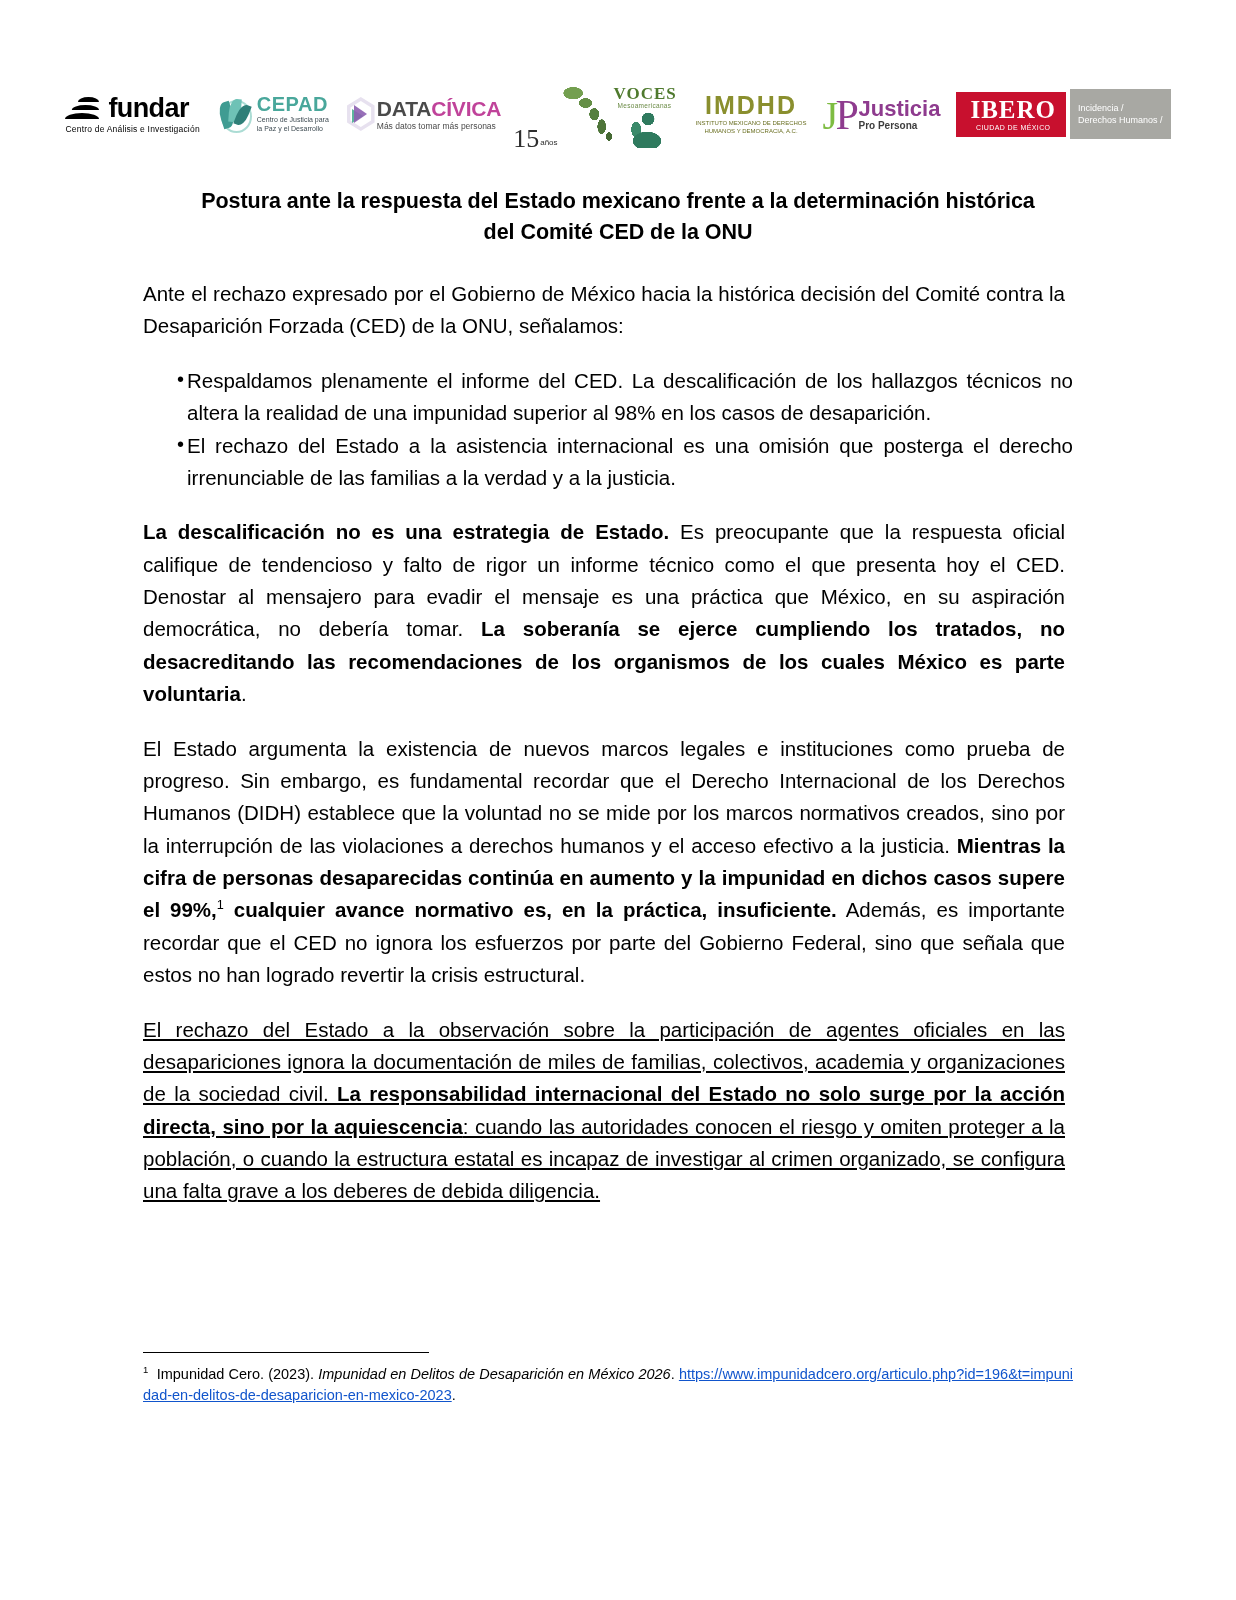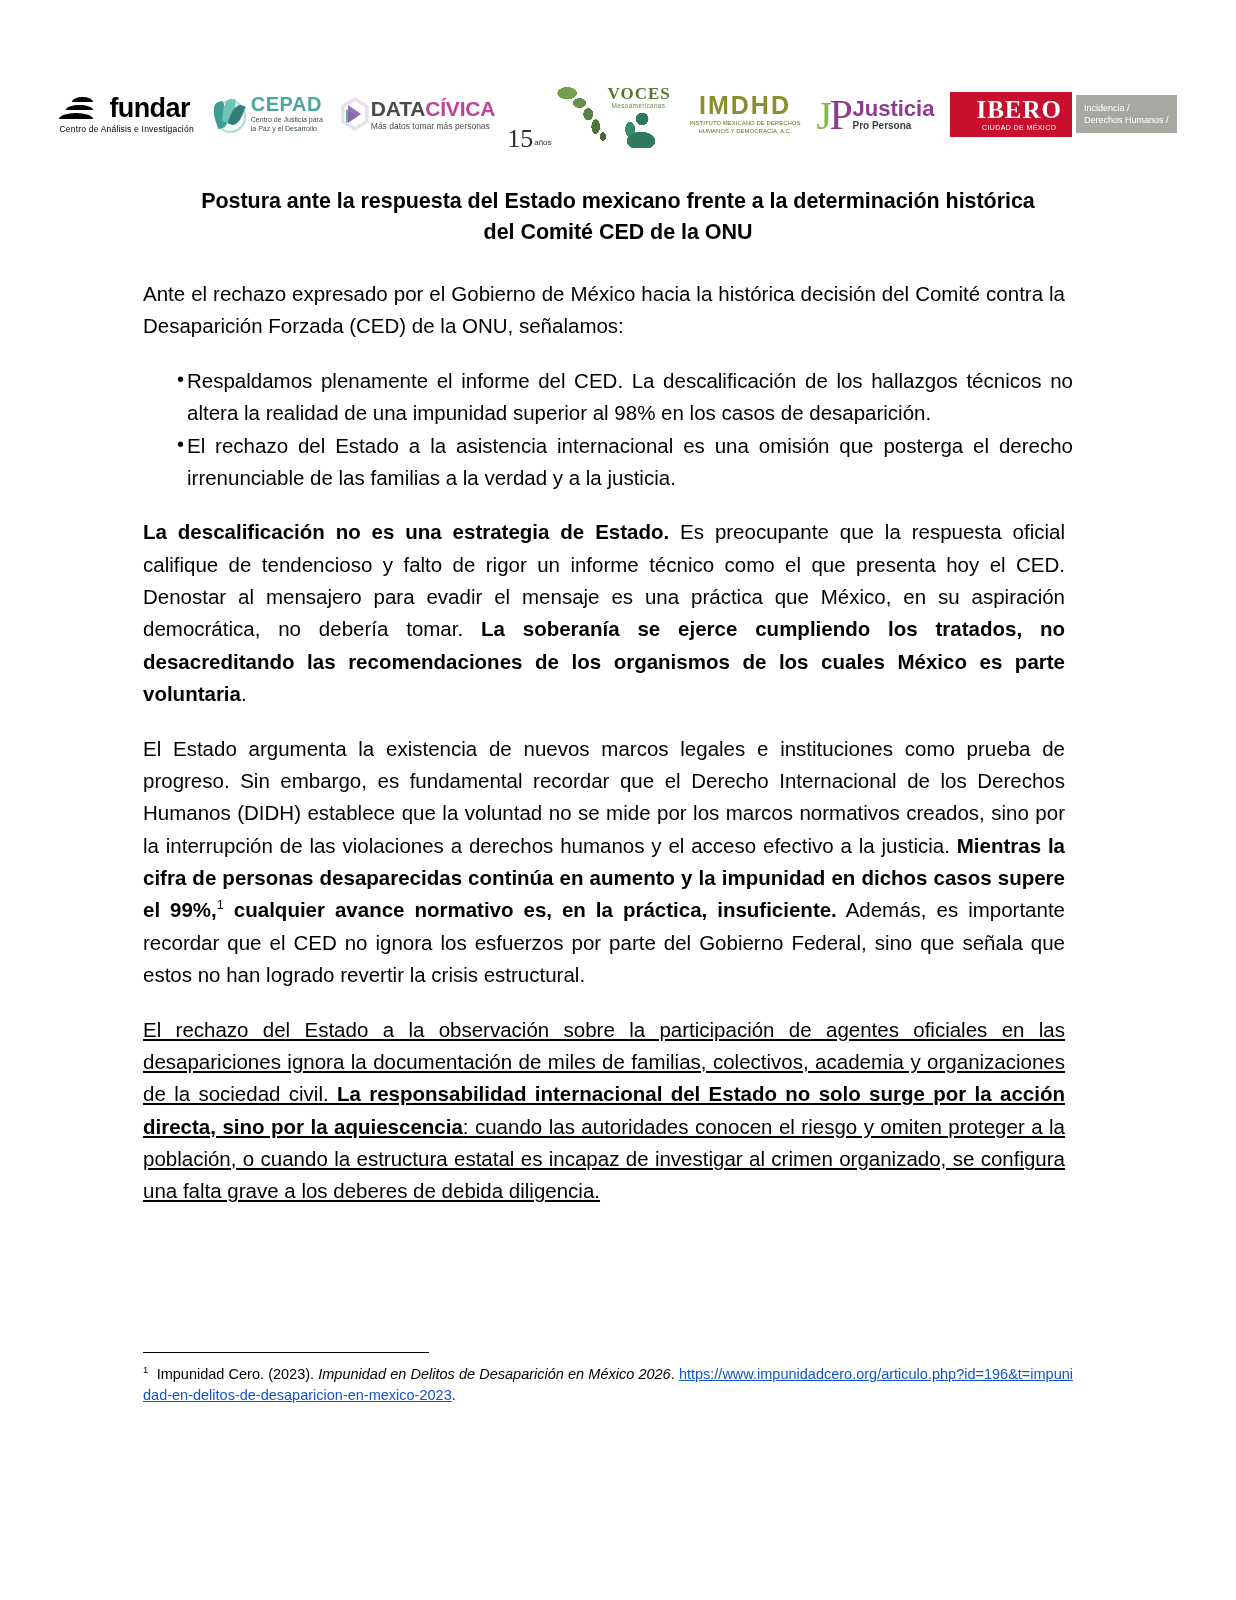--- a/index.html
+++ b/index.html
@@ -42,21 +42,21 @@
   
   .logo-fundar {
     margin-right: 18px;
     flex-direction: column;
     align-items: flex-start;
     justify-content: center;
   }
   .fundar-row {
     display: flex;
     align-items: center;
-    gap: 16px;
+    gap: 9px;
   }
   .fundar-mark {
     width: 34px;
     height: 26px;
     position: relative;
   }
   .fundar-mark i {
     position: absolute;
     display: block;
     background: #000;
@@ -191,32 +191,32 @@
     position:absolute; left:13px; top:0px;
     font-family:"Liberation Serif", serif; font-size: 42px; color:#8e3b8e; line-height:1;
   }
   .jpp-text { display:flex; flex-direction:column; justify-content:center;}
   .jpp-word { font-size: 22px; font-weight:bold; color:#8e3b8e; line-height:1;}
   .jpp-sub { font-size: 10px; font-weight:bold; color:#3d3d3d; line-height:1; margin-top:1px;}
 
   
   .logo-ibero { margin-right: 0px; align-items:center;}
   .ibero-box {
-    background: #c8102e; padding: 5px 10px 6px 26px;
+    background: #c8102e; padding: 5px 10px 6px 14px;
     display:flex; flex-direction:column; align-items:center;
   }
   .ibero-word {
     font-family:"Liberation Serif", serif; font-size: 25px; font-weight:bold;
     color:#ffffff; letter-spacing: 1px; line-height:1;
   }
   .ibero-sub { font-size: 7px; color:#ffffff; letter-spacing:.4px; margin-top:2px; white-space:nowrap;}
   .ibero-tag {
     background: #a8a8a3; color:#ffffff; font-size: 9px; line-height:1.35;
     padding: 9px 8px; margin-left: 4px; white-space: nowrap;
-    height: 38px; box-sizing: border-box;
+    height: 50px; box-sizing: border-box;
     display:flex; flex-direction:column; justify-content:center;
   }
 
   
   .doc-title {
     position: absolute;
     left: 143px;
     right: 143px;
     top: 186px;
     font-size: 21.5px;

